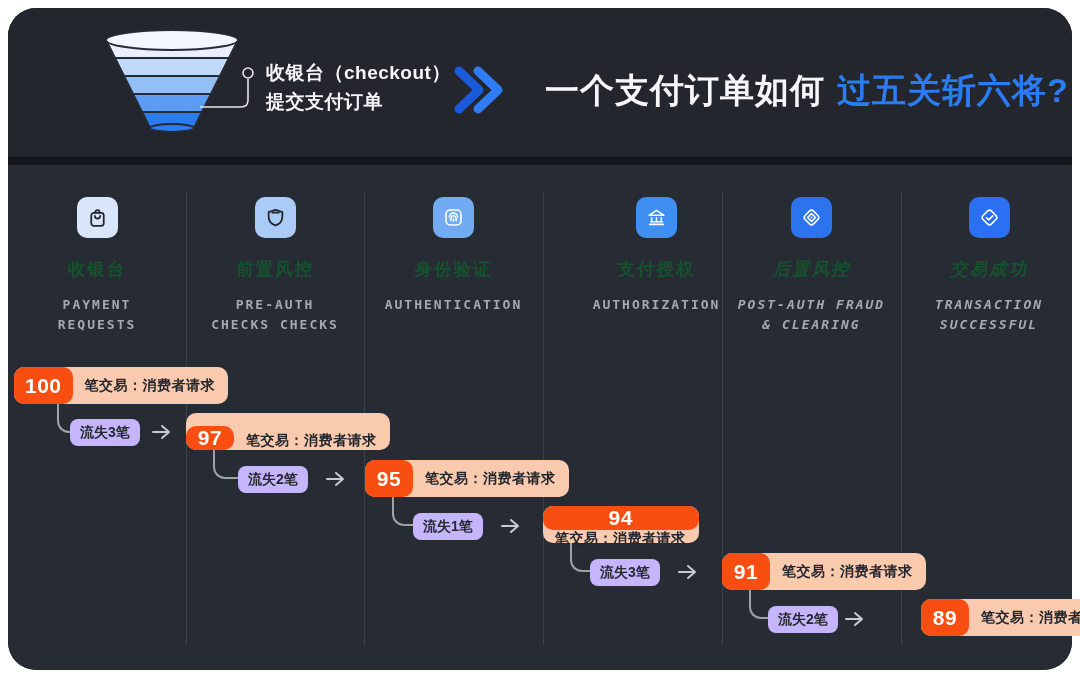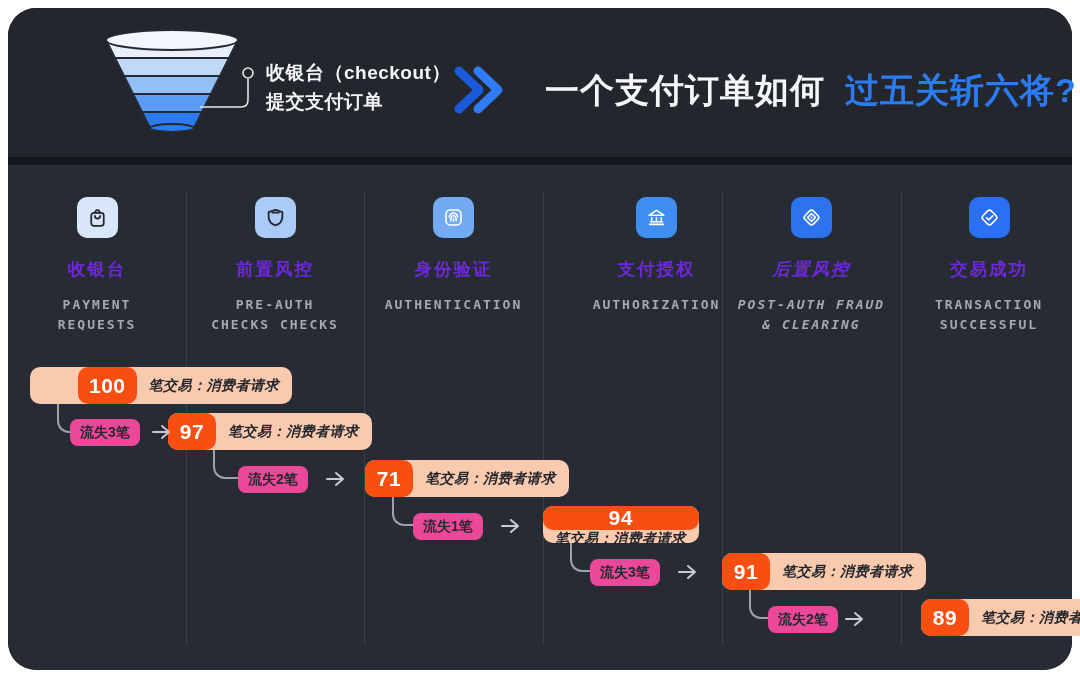--- a/index.html
+++ b/index.html
@@ -14,40 +14,40 @@
   }
   .card-header { position:absolute; left:0; top:0; width:100%; height:149px; background:#23262D; }
   .card-sep    { position:absolute; left:0; top:149px; width:100%; height:8px; background:#14161B; }
   .card-body   { position:absolute; left:0; top:157px; width:100%; height:505px; background:#272B33; }
 
   .abs { position:absolute; }
 
   
   .callout { position:absolute; left:266px; top:58px; color:#F4F5F7; font-size:19px; font-weight:700; line-height:29px; letter-spacing:0.5px; }
   .title { position:absolute; left:545px; top:68px; width:515px; text-align:center; font-size:34px; font-weight:800; letter-spacing:1px; white-space:nowrap; }
-  .title .t-white { color:#F5F6F8; margin-right:20px; }
+  .title .t-white { color:#F5F6F8; margin-right:12px; }
   .title .t-blue  { color:#2B7BF2; }
 
   
   .divider { position:absolute; top:192px; width:1px; height:453px; background:#3C4049; }
   .stage { position:absolute; top:197px; text-align:center; }
   .stage-icon { width:41px; height:41px; border-radius:10px; margin:0 auto; display:flex; align-items:center; justify-content:center; }
-  .stage-zh { margin-top:19px; font-size:17.5px; font-weight:700; color:#6d28d9; letter-spacing:2px; }
+  .stage-zh { margin-top:19px; font-size:17.5px; font-weight:700; color:#14532d; letter-spacing:2px; }
   .stage-en { margin-top:14px; font-family:"DejaVu Sans Mono", monospace; font-size:13px; font-weight:700;
               color:#A6A9B0; letter-spacing:2px; line-height:20px; white-space:pre-line; }
 
   
   .badge { position:absolute; display:flex; align-items:stretch; height:37px; background:#FACAAF; border-radius:10px; }
   .badge-num { background:#F94E12; border-radius:10px; padding:0 11px; min-width:48px;
                display:flex; align-items:center; justify-content:center;
                color:#ffffff; font-size:21px; font-weight:800; letter-spacing:0.5px; }
-  .badge-label { display:flex; align-items:center; padding:0 13px 0 12px; color:#23262C; font-size:14px; font-weight:700; letter-spacing:0.5px; white-space:nowrap;font-style:italic; }
+  .badge-label { display:flex; align-items:center; padding:0 13px 0 12px; color:#23262C; font-size:14px; font-weight:700; letter-spacing:0.5px; white-space:nowrap; }
 
   .loss-connector { position:absolute; border-left:2px solid #9EA1A6; border-bottom:2px solid #9EA1A6; border-bottom-left-radius:12px; }
-  .loss-pill { position:absolute; height:27px; display:flex; align-items:center; background:#ec4899; color:#26292E;
+  .loss-pill { position:absolute; height:27px; display:flex; align-items:center; background:#c4b5fd; color:#26292E;
                font-size:14px; font-weight:700; padding:0 10px; border-radius:8px; white-space:nowrap; }
   .flow-arrow { position:absolute; width:24px; height:16px; }
 </style>
 </head>
 <body>
 
 <div class="canvas">
   <div class="card">
     <div class="card-header"></div>
     <div class="card-sep"></div>
@@ -158,44 +158,44 @@
           <rect x="9.3" y="9.3" width="5.4" height="5.4" transform="rotate(45 12 12)"></rect>
           <circle cx="12" cy="12" r="0.9" fill="#ffffff" stroke="none"></circle>
         </g>
       </svg>
     </div>
     <div class="stage-zh">后置风控</div>
     <div class="stage-en">POST-AUTH FRAUD
 &amp; CLEARING</div>
   </div>
 
-  <div class="stage" style="left:901px; width:176px;">
+  <div class="stage" style="left:901px; width:176px;font-style:italic;">
     <div class="stage-icon" style="background:#2B6FF2;">
       <svg width="25" height="25" viewBox="0 0 24 24">
         <g fill="none" stroke="#ffffff" stroke-width="1.5" stroke-linecap="round" stroke-linejoin="round">
           <rect x="6.3" y="6.3" width="11.4" height="11.4" rx="2.8" transform="rotate(45 12 12)"></rect>
           <path d="M9.1,12.2 L11.2,14.3 L15.1,10.4"></path>
         </g>
       </svg>
     </div>
     <div class="stage-zh">交易成功</div>
     <div class="stage-en">TRANSACTION
 SUCCESSFUL</div>
   </div>
 
-  <div class="badge" style="left:30px; top:367px;padding-left:48px;">
+  <div class="badge" style="left:14px; top:367px;">
     <div class="badge-num">100</div>
     <div class="badge-label">笔交易：消费者请求</div>
   </div>
-  <div class="badge" style="left:168px; top:413px;">
+  <div class="badge" style="left:186px; top:413px;align-items:flex-end;">
     <div class="badge-num">97</div>
     <div class="badge-label">笔交易：消费者请求</div>
   </div>
   <div class="badge" style="left:365px; top:460px;">
-    <div class="badge-num">71</div>
+    <div class="badge-num">95</div>
     <div class="badge-label">笔交易：消费者请求</div>
   </div>
   <div class="badge" style="left:543px; top:506px;flex-direction:column;">
     <div class="badge-num">94</div>
     <div class="badge-label">笔交易：消费者请求</div>
   </div>
   <div class="badge" style="left:722px; top:553px;">
     <div class="badge-num">91</div>
     <div class="badge-label">笔交易：消费者请求</div>
   </div>

